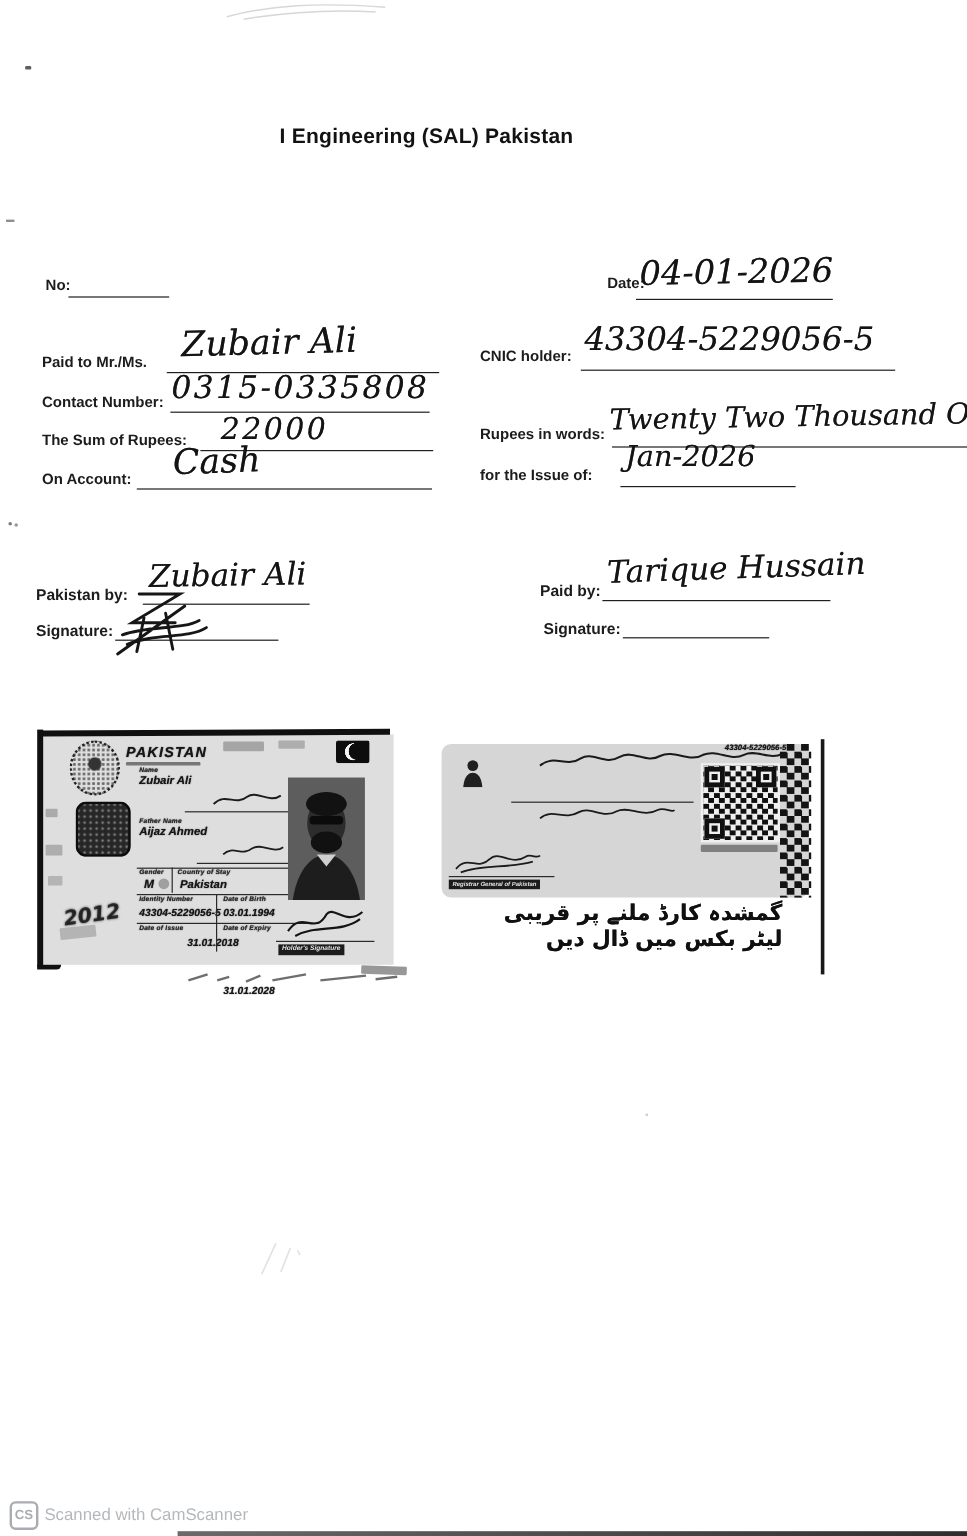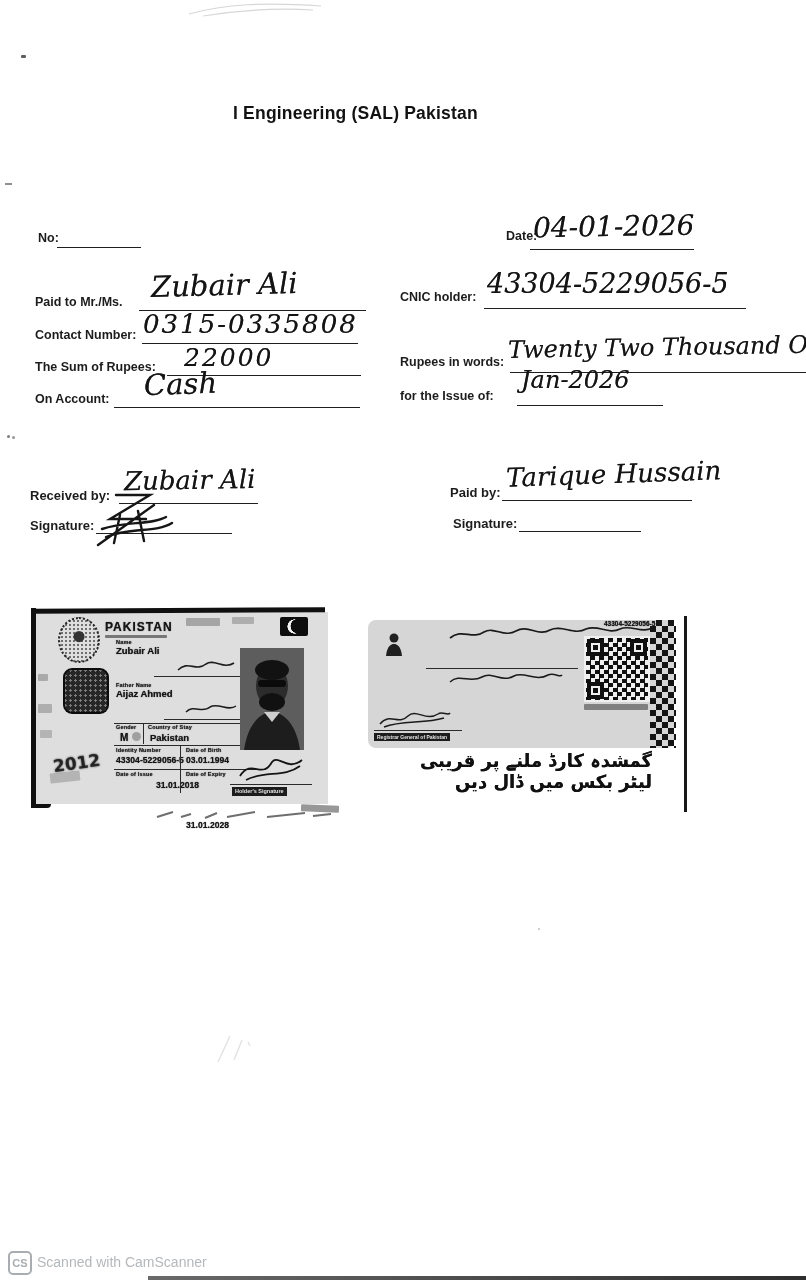--- a/index.html
+++ b/index.html
@@ -16,21 +16,21 @@
   .hw{position:absolute;font-family:"DejaVu Serif",serif;font-style:italic;
     color:#141414;white-space:nowrap;line-height:1;text-shadow:0 0 .4px rgba(0,0,0,.65);}
   
   .artifact{position:absolute;pointer-events:none;}
   
   .grain{
     background-image:
       radial-gradient(rgba(0,0,0,0.38) 1px, transparent 1.3px),
       radial-gradient(rgba(0,0,0,0.26) 1px, transparent 1.5px),
       repeating-linear-gradient(33deg, rgba(0,0,0,0.10) 0 2px, transparent 2px 5px);
-    background-size:4px 4px,7px 6px,auto;background-position:0 0,2px 3px,0 0;
+    background-size:4px 4px,7px 6px,auto;background-position:0 0,2px 3px,0 0;font-style:italic;
   }
   .card-front{position:absolute;left:25px;top:608px;width:310px;height:218px;}
   .cf-bg{position:absolute;left:11px;top:4px;width:292px;height:192px;background:#dedede;}
   .cf-frame-top{position:absolute;left:8px;top:0;width:292px;height:5px;background:#101010;transform:rotate(-.3deg);}
   .cf-frame-left{position:absolute;left:6px;top:0;width:5px;height:198px;background:#101010;}
   .cf-frame-hook{position:absolute;left:6px;top:196px;width:20px;height:4px;background:#101010;border-radius:0 0 6px 0;}
   .cardtxt{position:absolute;font-weight:700;color:#151515;white-space:nowrap;
     text-shadow:0 0 1px rgba(0,0,0,.75);line-height:1;}
   .cardlbl{position:absolute;font-size:5.5px;font-weight:700;color:#2a2a2a;white-space:nowrap;
     line-height:1;text-shadow:0 0 1px rgba(0,0,0,.9);letter-spacing:.2px;}
@@ -126,21 +126,21 @@
   <div class="hw" style="left:508px;top:335px;font-size:24px;transform:rotate(-1deg);">Twenty Two Thousand Only</div>
 
   <div class="lbl" style="left:35px;top:392px;">On Account:</div>
   <div class="rule" style="left:114px;top:407px;width:246px;"></div>
   <div class="hw" style="left:144px;top:370px;font-size:29px;transform:rotate(-2deg);">Cash</div>
 
   <div class="lbl" style="left:400px;top:389px;">for the Issue of:</div>
   <div class="rule" style="left:517px;top:405px;width:146px;"></div>
   <div class="hw" style="left:521px;top:368px;font-size:24px;">Jan-2026</div>
 
-  <div class="lbl" style="left:30px;top:488px;font-size:13px;">Received by:</div>
+  <div class="lbl" style="left:30px;top:488px;font-size:13px;">Pakistan by:</div>
   <div class="rule" style="left:119px;top:503px;width:139px;"></div>
   <div class="hw" style="left:124px;top:467px;font-size:26px;transform:rotate(-1deg);">Zubair Ali</div>
 
   <div class="lbl" style="left:450px;top:485px;font-size:13px;">Paid by:</div>
   <div class="rule" style="left:502px;top:500px;width:190px;"></div>
   <div class="hw" style="left:506px;top:461px;font-size:26px;transform:rotate(-2deg);">Tarique Hussain</div>
 
   <div class="lbl" style="left:30px;top:518px;font-size:13px;">Signature:</div>
   <div class="rule" style="left:96px;top:533px;width:136px;"></div>
   <svg class="abs" style="left:92px;top:487px;" width="92" height="64" viewBox="0 0 92 64">

